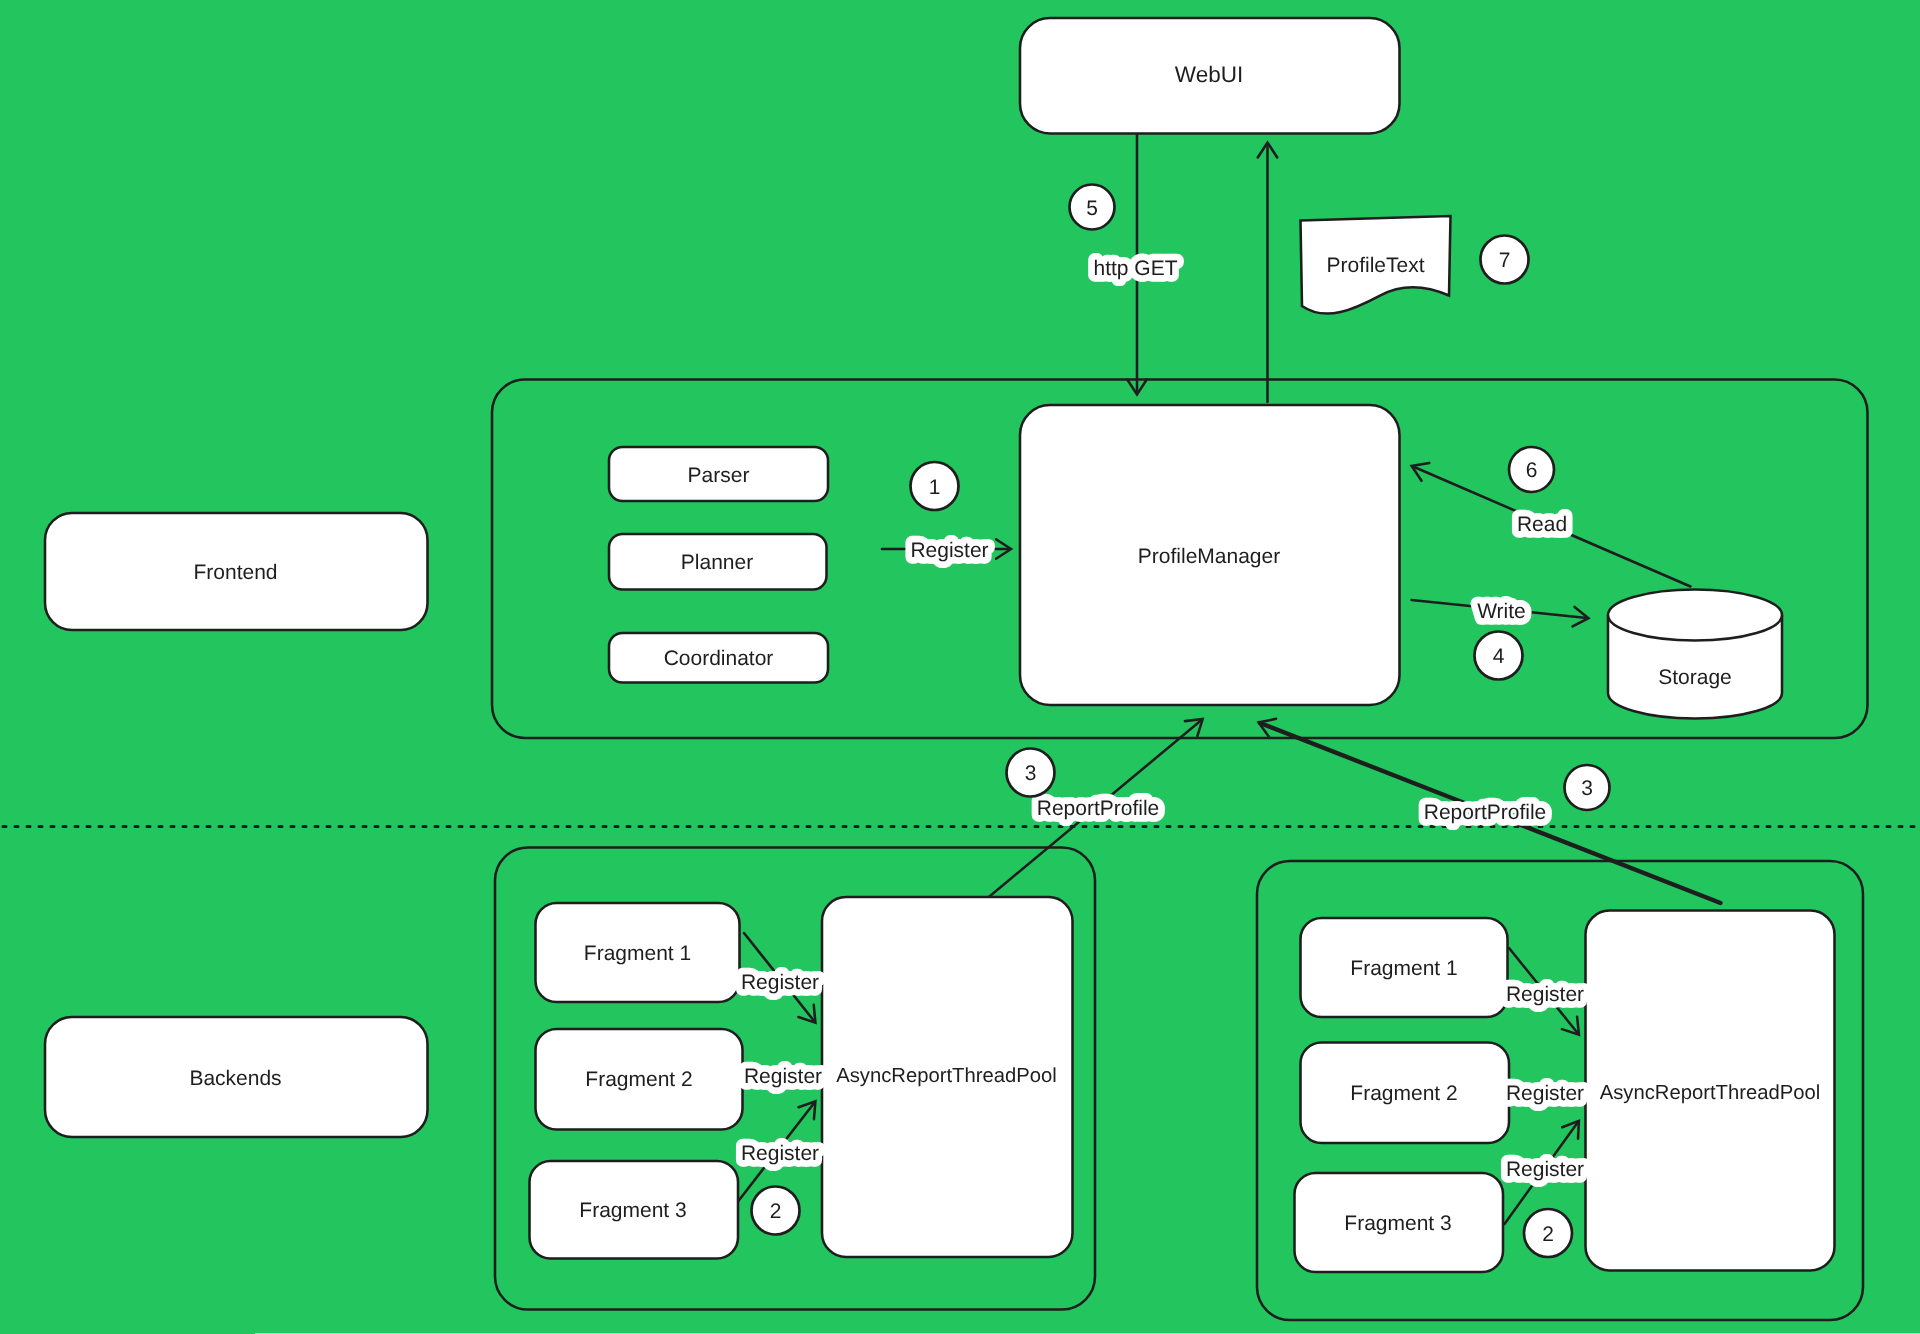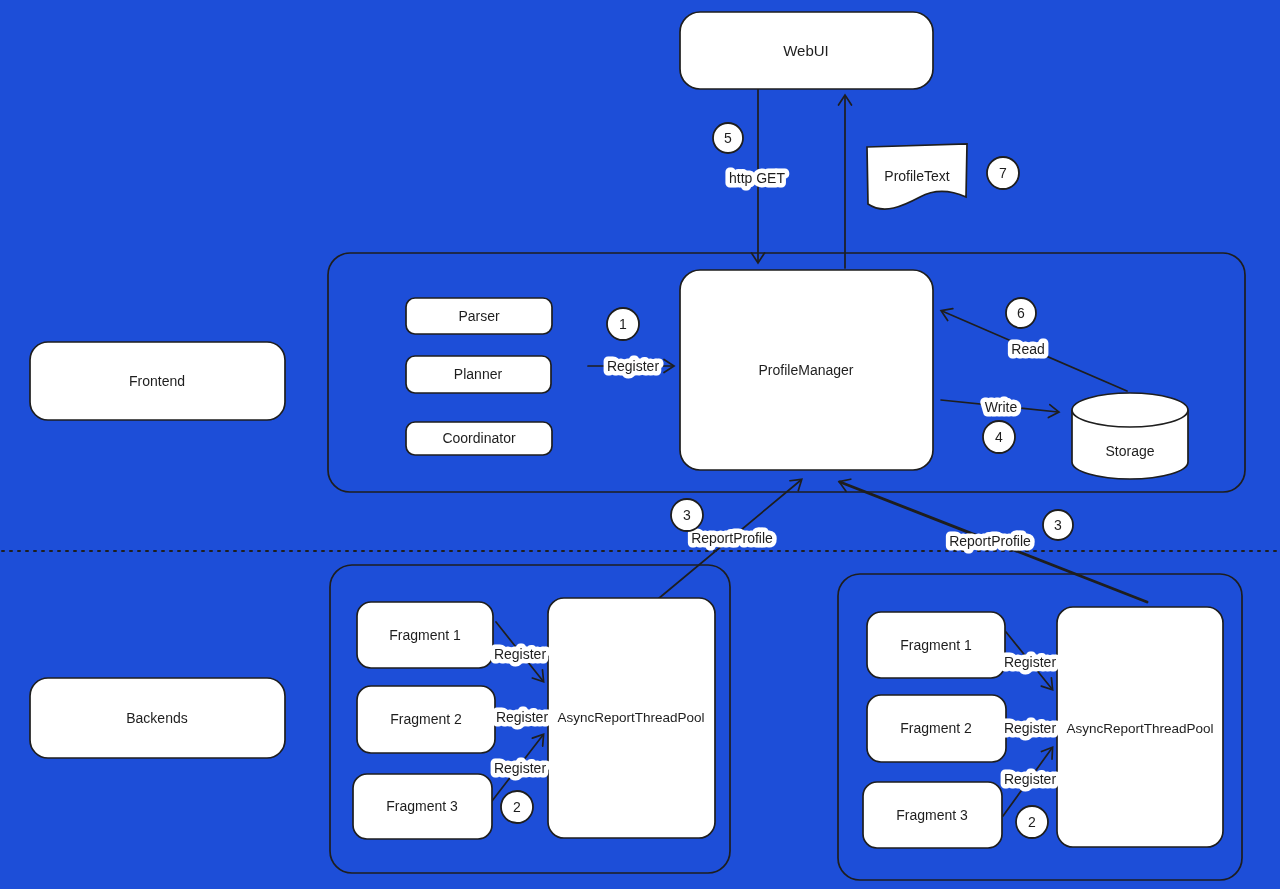--- a/index.html
+++ b/index.html
@@ -1,20 +1,20 @@
 <!DOCTYPE html>
 <html><head>
 <meta charset="utf-8">
 <style>
   html, body { margin: 0; padding: 0; background: #ffffff; }
   .stage {
     position: relative;
     width: 1280px;
     height: 889px;
-    background: #1d4ed8;
+    background: #22c55e;
     overflow: hidden;
     font-family: "Liberation Sans", sans-serif;
   }
   svg { display: block; }
   .node      { fill: #ffffff; stroke: #1e1e1e; stroke-width: 1.7; }
   .container { fill: none;    stroke: #1e1e1e; stroke-width: 1.7; }
   .edge      { fill: none;    stroke: #1e1e1e; stroke-width: 1.7; stroke-linecap: round; }
   .edge.thick{ stroke-width: 2.9; }
   .dotted    { stroke: #1e1e1e; stroke-width: 2; stroke-dasharray: 2 6; stroke-linecap: round; }
   .lbl {

